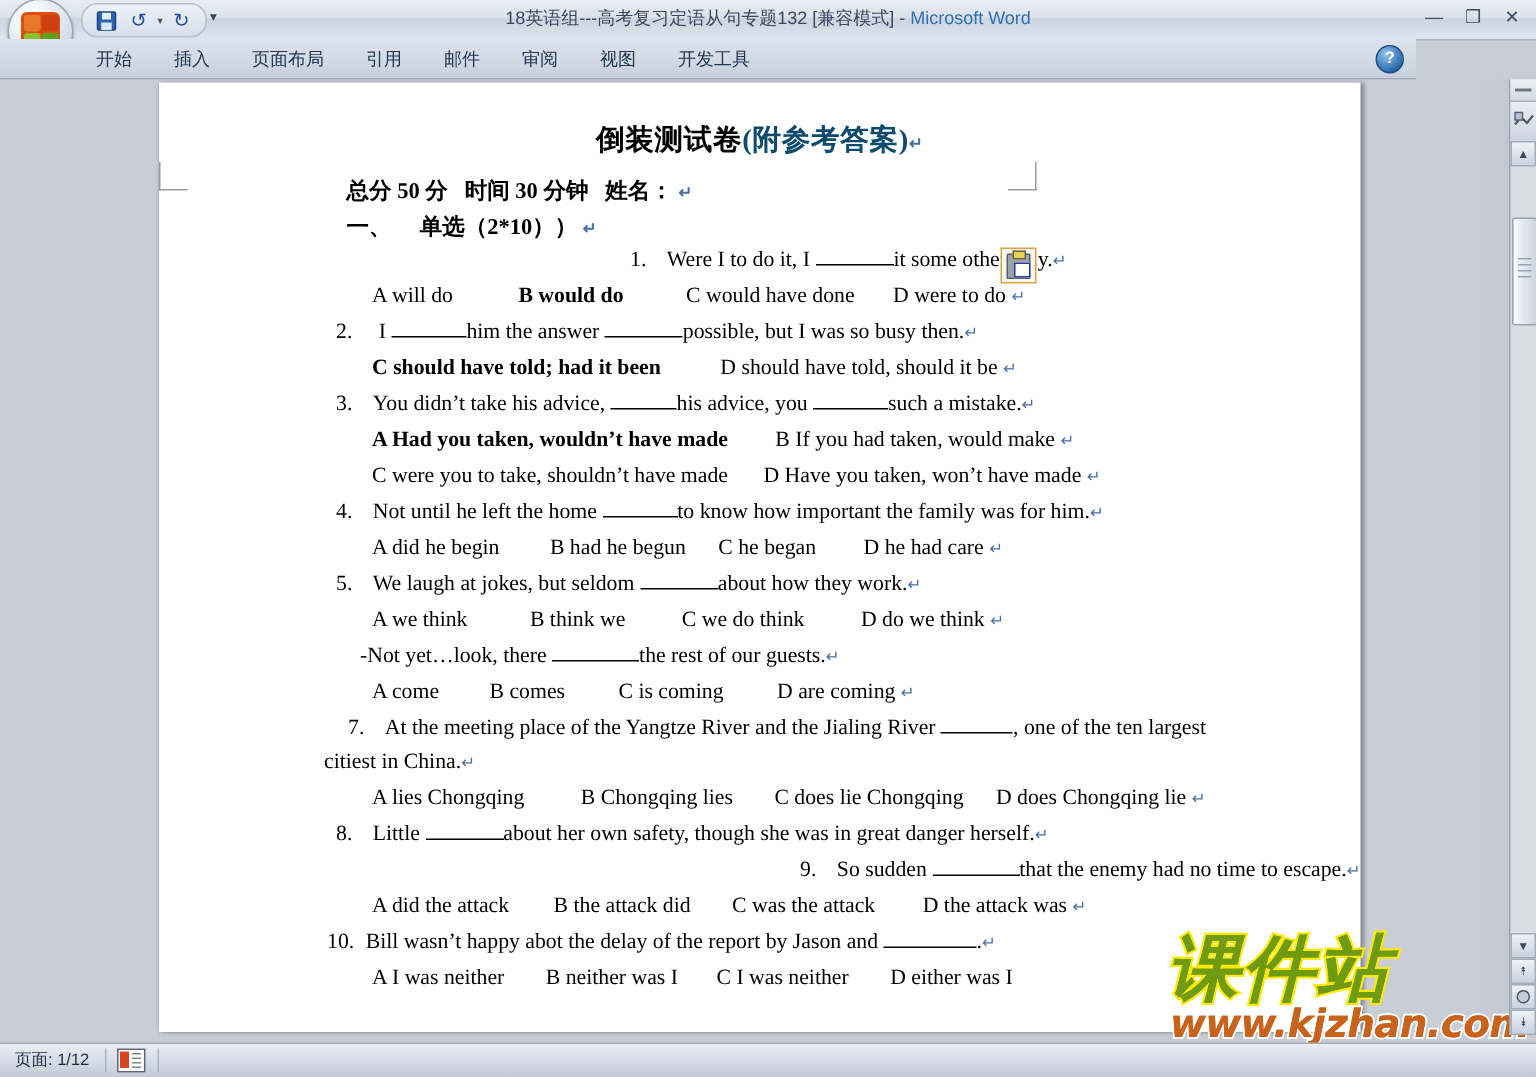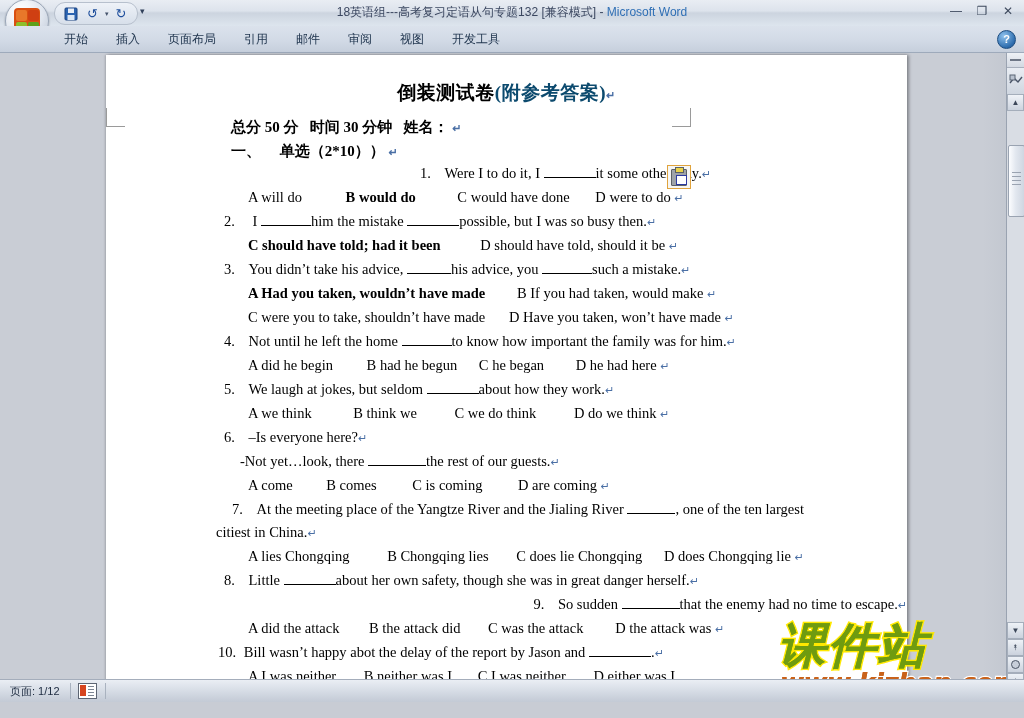--- a/index.html
+++ b/index.html
@@ -48,21 +48,21 @@
   }
   .title-text .app { color:#2f6fb5; }
   .win-ctrl { position:absolute; top:2px; right:4px; display:flex; gap:2px; }
   .win-ctrl span {
     width:24px; height:17px; display:flex; align-items:center; justify-content:center;
     font-size:12px; color:#3e4a5e;
   }
 
   
   .ribbon {
-    position:absolute; left:0; top:26px; width:1024px; height:26px;
+    position:absolute; left:0; top:26px; width:944px; height:26px;
     background:linear-gradient(to bottom,#dbe2ec 0%,#d2dae6 55%,#c6cfdc 100%);
     border-bottom:1px solid #9eaabb;
   }
   .tabs { position:absolute; left:50px; top:0; display:flex; height:26px; align-items:center; }
   .tab { padding:0 14px; font-size:12px; color:#21364f; height:24px; line-height:24px; cursor:default; }
   .help-icon {
     position:absolute; right:8px; top:4px; width:17px; height:17px; border-radius:50%;
     background:radial-gradient(circle at 35% 30%,#8fc2ee,#2d6cad 70%,#1d4e84);
     color:#fff; font-size:11px; font-weight:bold; text-align:center; line-height:17px;
     border:1px solid #1c4c80;
@@ -150,21 +150,21 @@
   .vs-bottom { position:absolute; left:0; bottom:0; width:17px; }
   .vs-btn { height:17px; display:flex; align-items:center; justify-content:center;
             background:linear-gradient(to bottom,#eef2f7,#cbd2dd); border:1px solid #a5aebb;
             box-sizing:border-box; font-size:8px; color:#3c4759; }
   .vs-obj { height:17px; display:flex; align-items:center; justify-content:center;
             background:linear-gradient(to bottom,#eef2f7,#cbd2dd); border:1px solid #a5aebb; box-sizing:border-box; }
   .vs-obj .circ { width:7px; height:7px; border-radius:50%; border:1px solid #4b5565; background:#c7ced9; }
 
   
   .statusbar {
-    position:absolute; left:0; bottom:16px; width:1024px; height:22px;
+    position:absolute; left:0; bottom:0; width:1024px; height:22px;
     background:linear-gradient(to bottom,#eaeef4 0%,#d7dde6 48%,#c3cad5 100%);
     border-top:1px solid #a4adbb;
     display:flex; align-items:center;
   }
   .sb-item { font-size:11px; color:#1d2b40; padding:0 10px; height:20px; line-height:20px; }
   .sb-sep { width:1px; height:16px; background:#a9b2bf; }
   .sb-icon { width:22px; height:18px; margin:0 6px; display:flex; align-items:center; justify-content:center; }
   .sb-icon .mini { width:17px; height:14px; background:#fff; border:1px solid #5d6674; position:relative; }
   .sb-icon .mini::before { content:""; position:absolute; left:1px; top:1px; width:6px; height:11px; background:#d6451f; }
   .sb-icon .mini::after { content:""; position:absolute; left:9px; top:2px; width:6px; height:1px;
@@ -247,21 +247,21 @@
       <div class="q indent">
         <span>A will do</span>
         <span style="display:inline-block;width:40px"></span><span class="b">B would do</span>
         <span style="display:inline-block;width:38px"></span><span>C would have done</span>
         <span style="display:inline-block;width:22px"></span><span>D were to do</span>
         <span class="pilcrow">↵</span>
       </div>
 
       <div class="q">
         <span>2.</span>
-        <span style="display:inline-block;width:14px"></span><span>I </span><span class="blank" style="width:50px"></span><span>him the mistake </span><span class="blank" style="width:52px"></span><span>possible, but I was so busy then.</span><span class="pilcrow">↵</span>
+        <span style="display:inline-block;width:14px"></span><span>I </span><span class="blank" style="width:50px"></span><span>him the answer </span><span class="blank" style="width:52px"></span><span>possible, but I was so busy then.</span><span class="pilcrow">↵</span>
       </div>
       <div class="q indent">
         <span class="b">C should have told; had it been</span>
         <span style="display:inline-block;width:36px"></span><span>D should have told, should it be</span>
         <span class="pilcrow">↵</span>
       </div>
 
       <div class="q">
         <span>3.</span>
         <span style="display:inline-block;width:10px"></span><span>You didn’t take his advice, </span><span class="blank" style="width:44px"></span><span>his advice, you </span><span class="blank" style="width:50px"></span><span>such a mistake.</span><span class="pilcrow">↵</span>
@@ -278,40 +278,36 @@
       </div>
 
       <div class="q">
         <span>4.</span>
         <span style="display:inline-block;width:10px"></span><span>Not until he left the home </span><span class="blank" style="width:50px"></span><span>to know how important the family was for him.</span><span class="pilcrow">↵</span>
       </div>
       <div class="q indent">
         <span>A did he begin</span>
         <span style="display:inline-block;width:30px"></span><span>B had he begun</span>
         <span style="display:inline-block;width:18px"></span><span>C he began</span>
-        <span style="display:inline-block;width:28px"></span><span>D he had here</span>
+        <span style="display:inline-block;width:28px"></span><span>D he had care</span>
         <span class="pilcrow">↵</span>
       </div>
 
       <div class="q">
         <span>5.</span>
         <span style="display:inline-block;width:10px"></span><span>We laugh at jokes, but seldom </span><span class="blank" style="width:52px"></span><span>about how they work.</span><span class="pilcrow">↵</span>
       </div>
       <div class="q indent">
         <span>A we think</span>
         <span style="display:inline-block;width:38px"></span><span>B think we</span>
         <span style="display:inline-block;width:34px"></span><span>C we do think</span>
         <span style="display:inline-block;width:34px"></span><span>D do we think</span>
         <span class="pilcrow">↵</span>
       </div>
 
-      <div class="q">
-        <span>6.</span>
-        <span style="display:inline-block;width:10px"></span><span>–Is everyone here?</span><span class="pilcrow">↵</span>
-      </div>
       <div class="q" style="margin-left:134px;">
         <span>-Not yet…look, there </span><span class="blank" style="width:58px"></span><span>the rest of our guests.</span><span class="pilcrow">↵</span>
       </div>
       <div class="q indent">
         <span>A come</span>
         <span style="display:inline-block;width:30px"></span><span>B comes</span>
         <span style="display:inline-block;width:32px"></span><span>C is coming</span>
         <span style="display:inline-block;width:32px"></span><span>D are coming</span>
         <span class="pilcrow">↵</span>
       </div>

